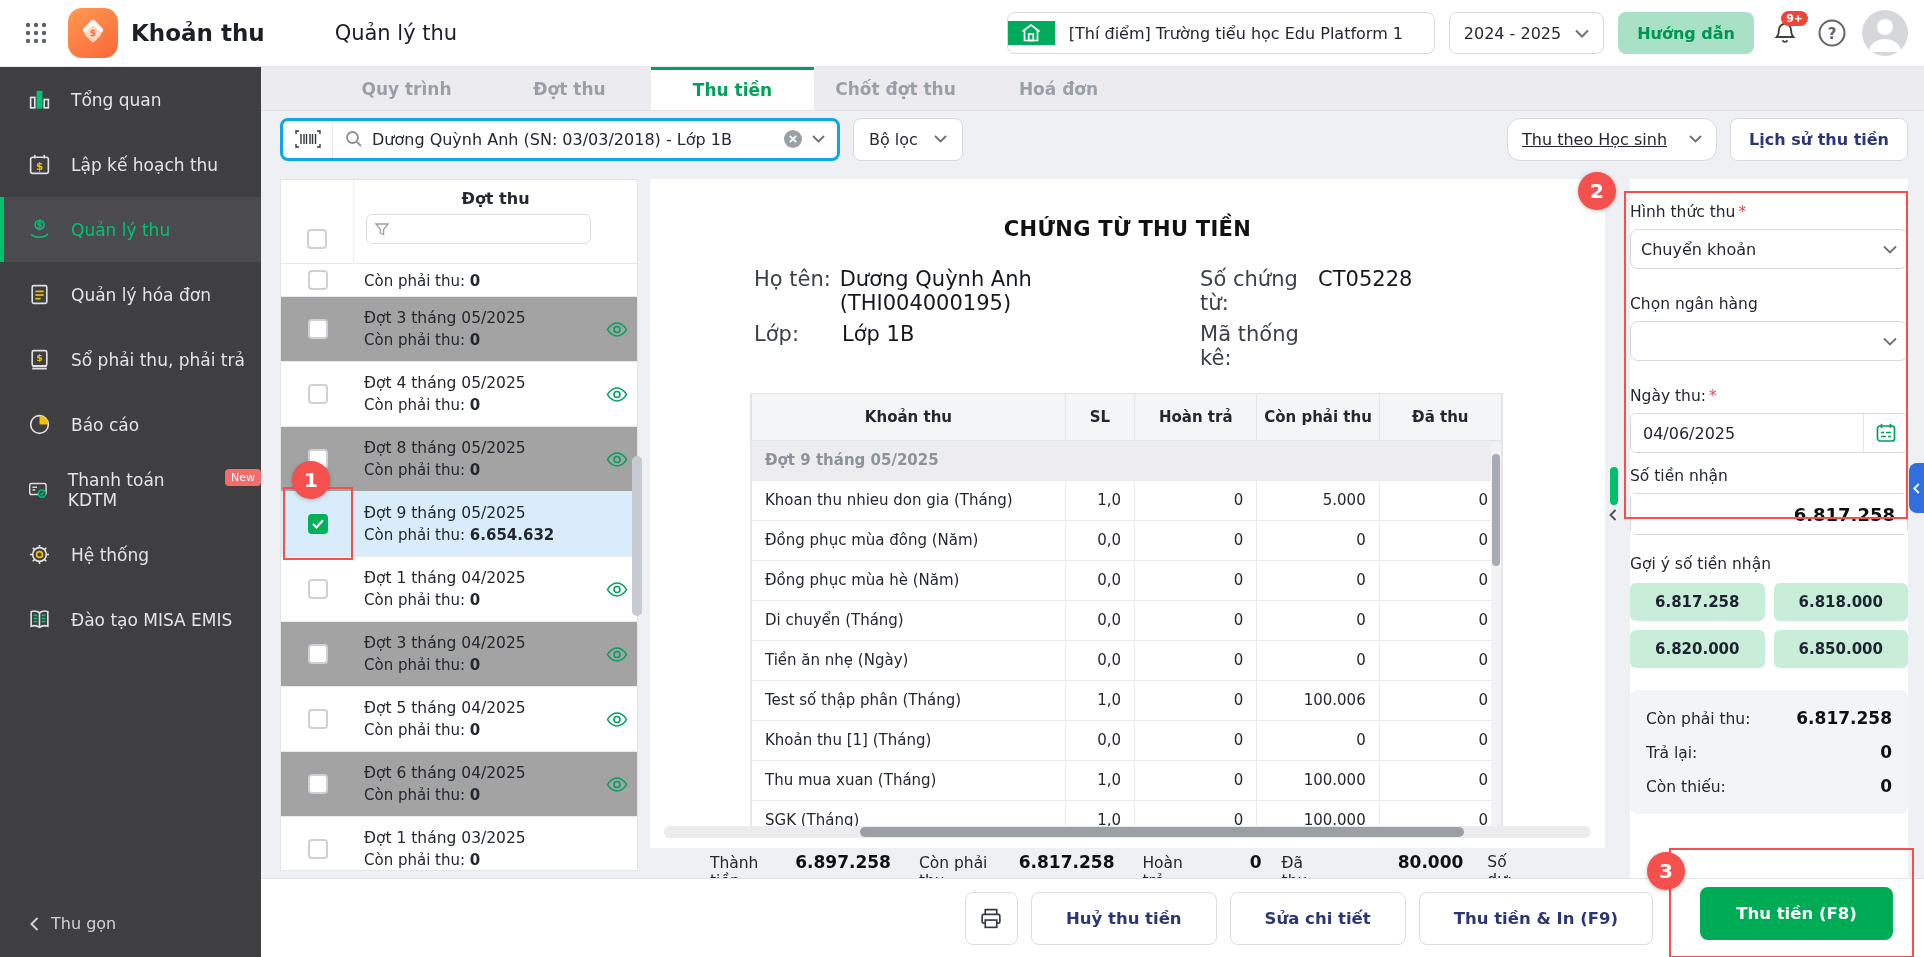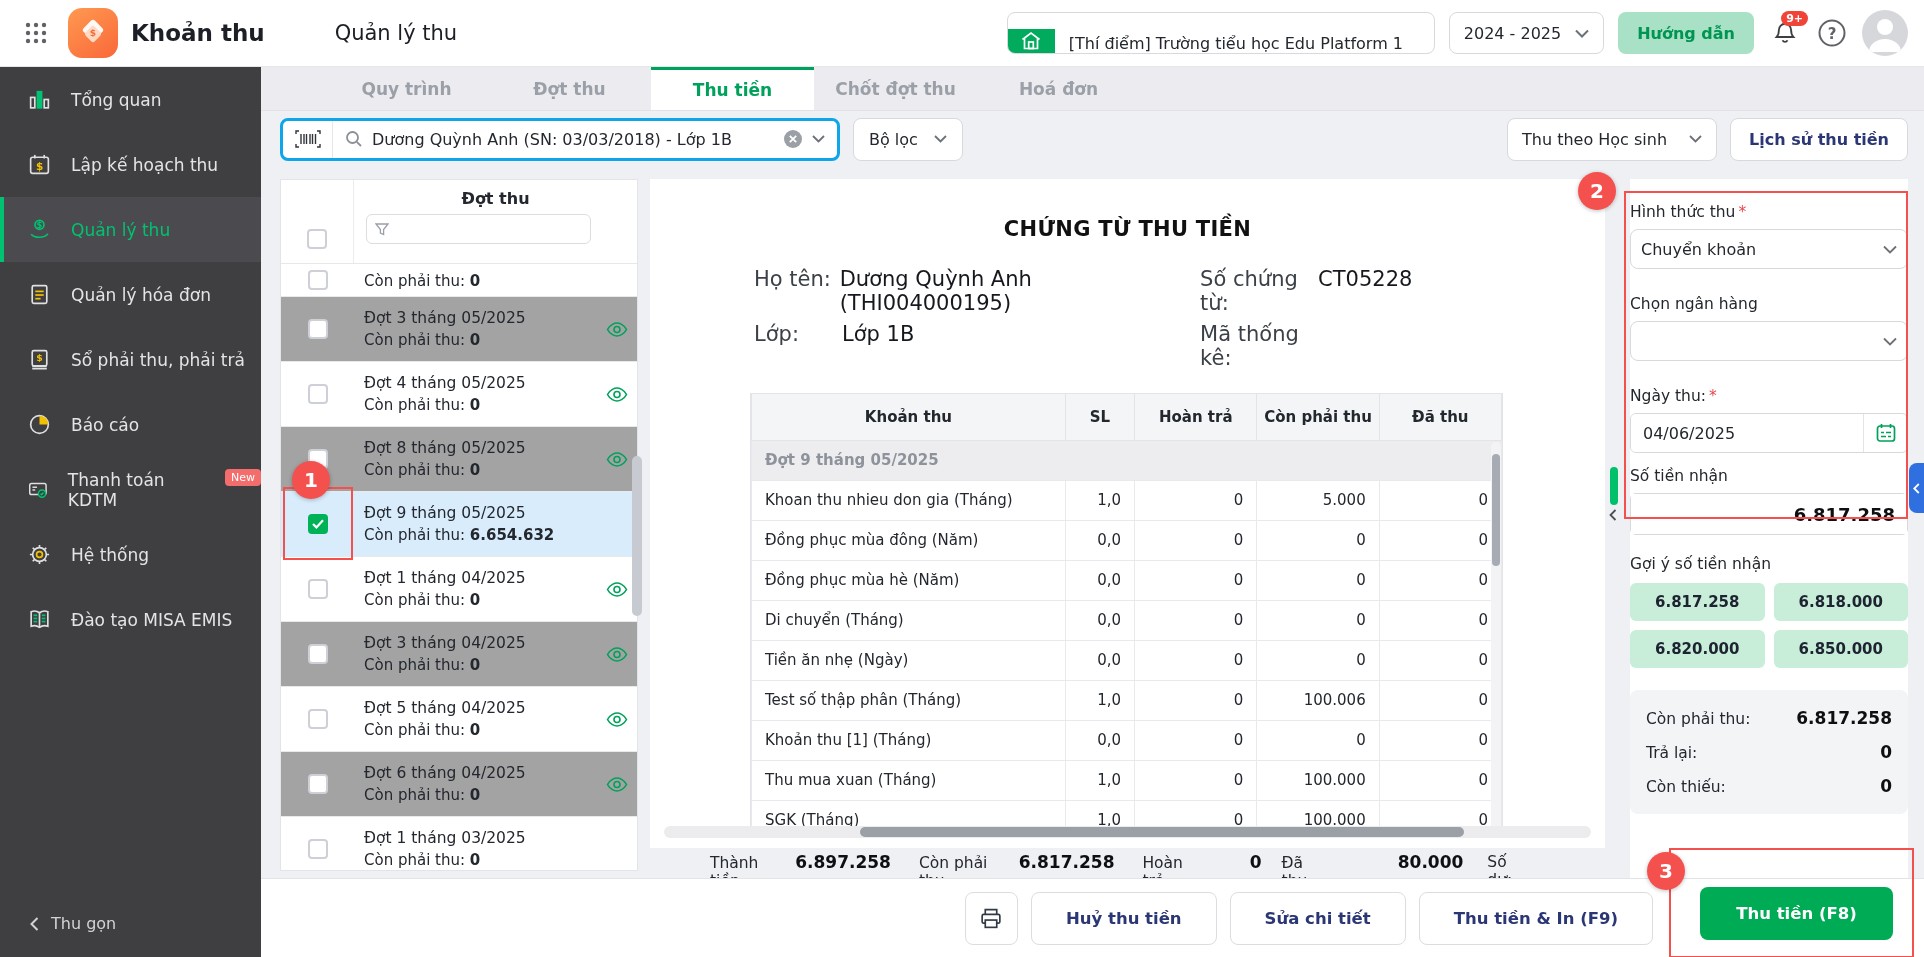--- a/index.html
+++ b/index.html
@@ -7,21 +7,21 @@
   body { font-family:"DejaVu Sans","Liberation Sans",sans-serif; color:#24282e; background:#eef0f3; font-size:15px; }
   svg { display:block; }
 
   
   .topbar { height:67px; background:#fff; border-bottom:1px solid #e6e7ea; display:flex; align-items:center; padding:0 16px 0 18px; position:relative; z-index:20; }
   .grid-btn { width:36px; height:36px; display:flex; align-items:center; justify-content:center; cursor:pointer; }
   .applogo { width:50px; height:50px; border-radius:14px; background:linear-gradient(145deg,#ff9950,#f9683a); margin-left:14px; display:flex; align-items:center; justify-content:center; }
   .appname { font-size:23px; font-weight:bold; margin-left:13px; color:#1c2026; }
   .pagetitle { font-size:21px; margin-left:70px; color:#1c2026; }
   .tb-right { margin-left:auto; display:flex; align-items:center; gap:14px; }
-  .school-group { display:flex; align-items:flex-end; height:42px; border:1px solid #d8d9dd; border-radius:8px; overflow:hidden; background:#fff; width:428px; }
+  .school-group { display:flex; align-items:center; height:42px; border:1px solid #d8d9dd; border-radius:8px; overflow:hidden; background:#fff; width:428px; }
   .school-ico { width:47px; background:#00ab5e; display:flex; align-items:center; justify-content:center; }
   .school-name { display:flex; align-items:center; padding:0 14px; font-size:16px; color:#23272e; white-space:nowrap; }
   .year-select { height:42px; border:1px solid #d8d9dd; border-radius:8px; background:#fff; display:flex; align-items:center; gap:14px; padding:0 14px; font-size:16px; cursor:pointer; }
   .guide-btn { height:42px; border-radius:8px; background:#a9e1c6; color:#009552; font-weight:bold; font-size:16px; display:flex; align-items:center; padding:0 19px; cursor:pointer; }
   .bell-wrap { position:relative; width:34px; height:34px; display:flex; align-items:center; justify-content:center; cursor:pointer; }
   .bell-badge { position:absolute; top:-5px; right:-6px; background:#f04438; color:#fff; font-size:11px; font-weight:bold; border-radius:9px; padding:2px 5px; line-height:1; }
   .help-btn { width:32px; height:32px; cursor:pointer; }
   .avatar { width:46px; height:46px; border-radius:50%; background:#d5d7db; overflow:hidden; cursor:pointer; }
 
   
@@ -41,21 +41,21 @@
   .tab.active { background:#fff; color:#00a15a; border-top:3px solid #00a15a; }
 
   
   .toolbar { height:56px; display:flex; align-items:center; padding:0 16px 0 19px; flex-shrink:0; }
   .search-group { display:flex; align-items:center; height:43px; background:#fff; border:3px solid #0ea5e9; border-radius:8px; width:560px; }
   .barcode-seg { width:50px; height:100%; display:flex; align-items:center; justify-content:center; border-right:1px solid #e6e7ea; cursor:pointer; }
   .search-seg { flex:1; display:flex; align-items:center; gap:9px; padding:0 12px; }
   .search-seg input { border:none; outline:none; flex:1; font-size:16px; font-family:inherit; color:#23272e; background:transparent; }
   .filter-select { height:43px; background:#fff; border:1px solid #d8d9dd; border-radius:8px; display:flex; align-items:center; gap:16px; padding:0 15px; margin-left:13px; font-size:16px; cursor:pointer; }
   .tb2-right { margin-left:auto; display:flex; align-items:center; gap:13px; }
-  .mode-select { height:43px; min-width:210px; background:#fff; border:1px solid #d8d9dd; border-radius:8px; display:flex; align-items:center; justify-content:space-between; padding:0 14px; font-size:16px; cursor:pointer; }
+  .mode-select { height:43px; min-width:210px; background:#fff; border:1px solid #d8d9dd; border-radius:13px; display:flex; align-items:center; justify-content:space-between; padding:0 14px; font-size:16px; cursor:pointer;text-decoration:underline; }
   .history-btn { height:43px; background:#fff; border:1px solid #d8d9dd; border-radius:8px; display:flex; align-items:center; padding:0 18px; font-size:16px; font-weight:bold; color:#2b3674; cursor:pointer; }
 
   
   .main { flex:1; display:flex; padding:12px 16px 0 19px; position:relative; overflow:hidden; }
 
   
   .list-panel { width:358px; height:692px; background:#fff; border:1px solid #e3e4e8; display:flex; flex-direction:column; overflow:hidden; position:relative; flex-shrink:0; }
   .lp-head { height:84px; border-bottom:1px solid #e6e7ea; display:flex; }
   .lp-head-cb { width:73px; display:flex; align-items:flex-end; justify-content:center; padding-bottom:14px; border-right:1px solid #ececef; }
   .lp-head-main { flex:1; display:flex; flex-direction:column; align-items:center; }

